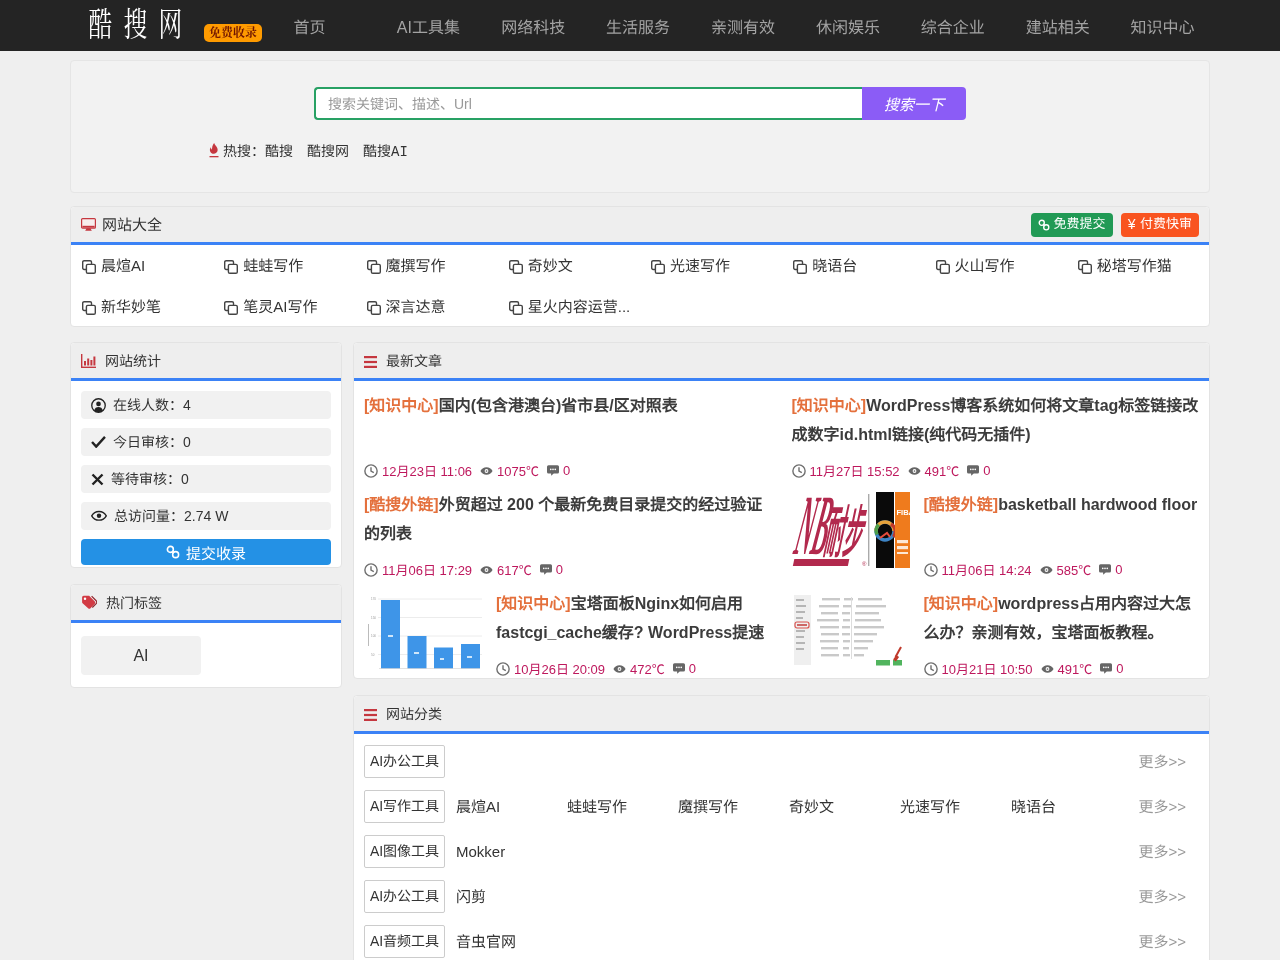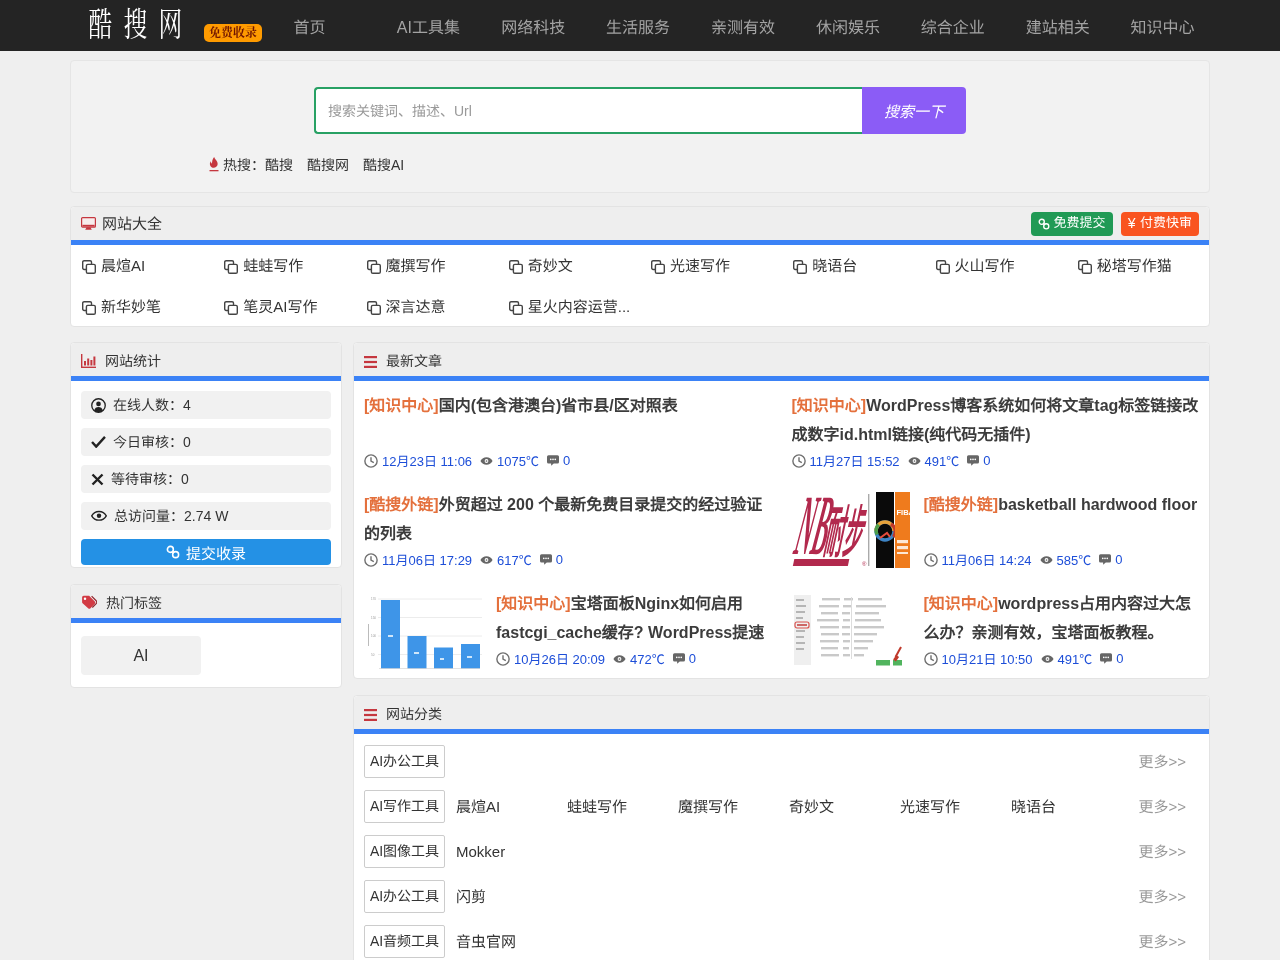--- a/index.html
+++ b/index.html
@@ -15,30 +15,30 @@
 .logo { color:#fff; font-size:33px; line-height:51px; white-space:nowrap; padding-left:13px; margin-top:-2px; }
 .logo span { font-family:"Liberation Serif","Noto Serif CJK SC", serif; display:inline-block; width:35px; text-align:center; transform:scaleX(0.72); }
 .badge-free { font-family:"Liberation Serif","Noto Serif CJK SC", serif; background:#ff9b00; color:#701500; font-size:12px; line-height:14px; font-weight:bold; border-radius:5px; padding:2px 5px; margin-left:16px; margin-top:14px; white-space:nowrap; }
 .nav-ul { list-style:none; display:flex; position:absolute; left:257px; top:0; height:51px; align-items:center; }
 .nav-ul li { width:104.9px; text-align:center; }
 .nav-ul li:first-child { margin-right:14px; }
 .nav-ul a { color:#a3a3a3; font-size:16px; }
 
 
 .card { background:#fff; border:1px solid #e3e3e3; border-radius:4px; }
-.card-header { background:#eee; height:38px; line-height:37px; padding:0 10px; border-bottom:5px solid #3b82f6; border-radius:4px 4px 0 0; font-size:14px; color:#333; }
+.card-header { background:#eee; height:38px; line-height:37px; padding:0 10px; border-bottom:3px solid #3b82f6; border-radius:4px 4px 0 0; font-size:14px; color:#333; }
 .card-header .hicon { vertical-align:-2px; margin-right:5px; }
 
 
 .search-card { margin-top:9px; background:#f2f2f2; border:1px solid #e5e5e5; border-radius:4px; height:133px; padding-top:26px; }
-.search-form { width:652px; margin:0 auto; display:flex; height:47px; }
+.search-form { width:652px; margin:0 auto; display:flex; height:33px; }
 .search-input { flex:1; border:2px solid #28a164; border-right:none; border-radius:4px 0 0 4px; background:#fff; padding:0 12px; font-size:14px; color:#999; font-family:"Liberation Sans", sans-serif; outline:none; }
 .search-input::placeholder { color:#999; }
 .search-btn { width:104px; background:#8b5cf6; color:#fff; border:none; border-radius:0 4px 4px 0; font-size:15px; font-family:"Liberation Sans", sans-serif;font-style:italic; }
-.hot-row { margin-top:20px; padding-left:138px; font-size:14px; color:#333; display:flex; align-items:center; }
+.hot-row { margin-top:20px; padding-left:138px; font-size:14px; color:#333; display:flex; align-items:center;font-family:Liberation Mono, monospace; }
 .hot-row .fire { margin-right:4px; }
 .hot-row a { margin-right:14px; color:#333; }
 .hot-row .lab { margin-right:0; }
 
 
 .siteall { margin-top:13px; }
 .siteall .card-header { display:flex; align-items:center; justify-content:space-between; }
 .hdr-left { display:flex; align-items:center; font-size:15px; }
 .hdr-left .hicon { margin-right:6px; }
 .hdr-btns { display:flex; gap:8px; }
@@ -67,21 +67,21 @@
 .tags-card { margin-top:16px; }
 .tags-body { padding:13px 10px 12px; }
 .tag-chip { display:inline-block; background:#f1f1f1; border-radius:4px; width:120px; height:39px; line-height:39px; text-align:center; font-size:16px; color:#333; }
 
 
 .article-body { overflow:hidden; padding:0; }
 .art { float:left; width:50%; height:99px; position:relative; padding:10px 10px 0 10px; }
 .art .thumb { float:left; width:120px; height:80px; margin-right:12px; }
 .art .title { font-size:16px; font-weight:bold; line-height:29px; color:#3c3c3c; overflow:hidden; max-height:58px; }
 .art .title .cat { color:#e4703c; }
-.art .meta { position:absolute; bottom:10px; font-size:13px; color:#1d4ed8; display:flex; align-items:center; }
+.art .meta { position:absolute; bottom:0; font-size:13px; color:#be185d; display:flex; align-items:center; }
 .art .meta svg { margin-right:4px; }
 .art .meta .m { margin-right:8px; display:flex; align-items:center; }
 .art.noimg .meta { left:10px; }
 .art.hasimg .meta { left:142px;margin-top:42px; }
 
 
 .cats { margin-top:16px; height:300px; overflow:hidden; }
 .cat-body { padding:11px 10px 0; }
 .cat-row { height:45px; position:relative; padding-left:92px; }
 .cat-box { position:absolute; left:0; top:0; width:81px; height:33px; line-height:31px; text-align:center; border:1px solid #ccc; border-radius:2px; background:#fff; font-size:14px; color:#333; }

